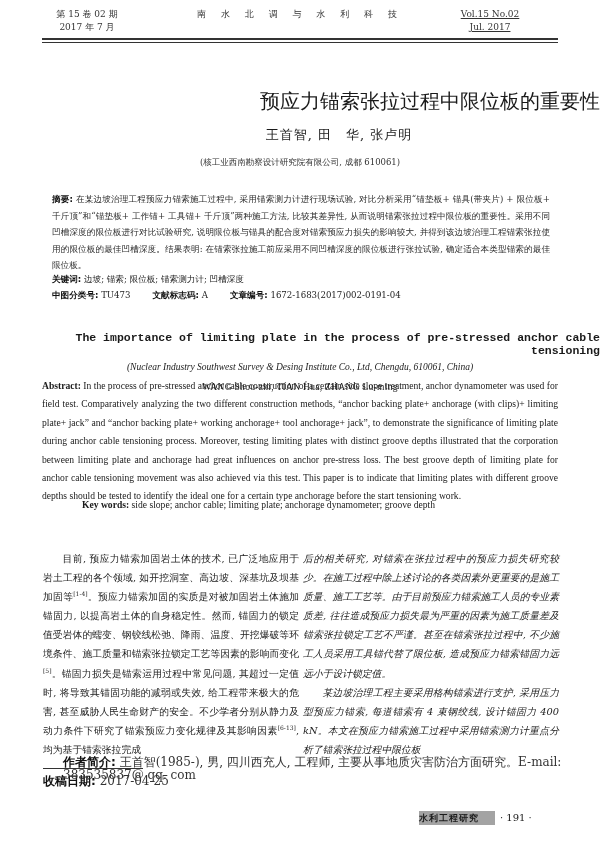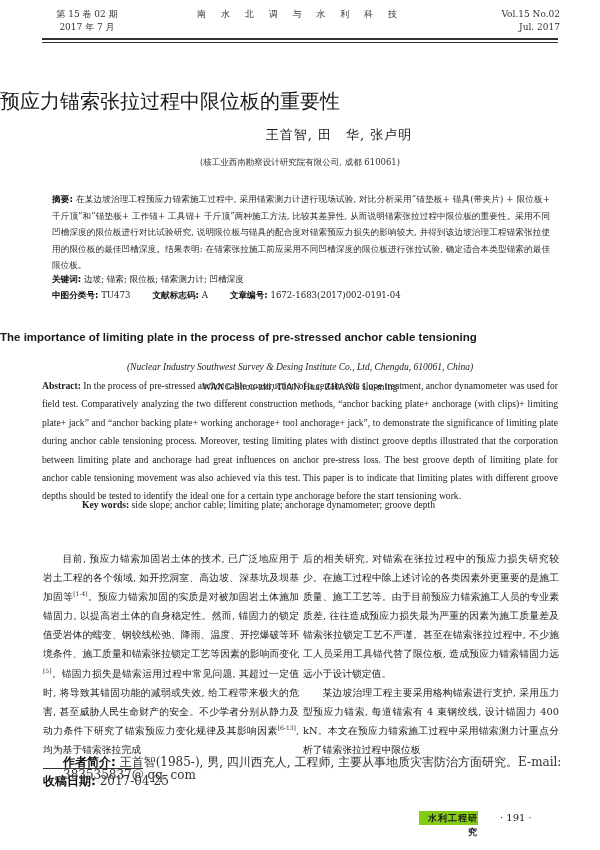--- a/index.html
+++ b/index.html
@@ -3,49 +3,49 @@
 <meta charset="utf-8">
 <style>
   html, body { margin:0; padding:0; background:#fff; }
   body { width:600px; height:850px; position:relative; overflow:hidden; color:#1a1a1a; font-family:"DejaVu Serif", serif; }
   .abs { position:absolute; }
   .hdr { font-size:9px; line-height:13px; color:#333; }
   .hdr-l { left:52px; top:8px; text-align:center; width:70px; }
   .hdr-c { left:150px; top:8px; width:300px; text-align:center; }
   .hdr-c .cn { letter-spacing:6px; }
   .hdr-c .en { font-size:7.5px; }
-  .hdr-r { left:480px; top:8px; width:80px; text-align:right; }
+  .hdr-r { left:450px; top:8px; width:80px; text-align:center;text-decoration:underline; }
   .rule1 { left:42px; top:38px; width:516px; height:0; border-top:2px solid #333; }
   .rule2 { left:42px; top:42px; width:516px; height:0; border-top:1px solid #333; }
-  .title { left:0; width:600px; top:88px; text-align:left; font-family:"DejaVu Sans", sans-serif; font-size:20px; line-height:26px; }
+  .title { left:0; width:600px; top:88px; text-align:right; font-family:"DejaVu Sans", sans-serif; font-size:20px; line-height:26px; }
   .authors { left:0; width:600px; top:126px; text-align:center; font-size:13px; letter-spacing:1px;padding-left:39px; }
   .affil { left:0; width:600px; top:157px; text-align:center; font-size:8.5px; color:#333; }
   .abs-cn { left:52px; top:191px; width:498px; font-size:8.6px; line-height:16.5px; text-align:justify; color:#2a2a2a; }
   .abs-cn b, .kw b, .cls b { font-family:"DejaVu Sans", sans-serif; font-weight:bold; color:#111; }
   .kw { left:52px; top:271px; width:498px; font-size:8.6px; line-height:16px; }
   .cls { left:52px; top:287px; width:498px; font-size:8.6px; line-height:16px; white-space:nowrap; }
   .cls span.gap { display:inline-block; width:22px; }
-  .en-title { left:0; width:600px; top:331px; text-align:left; font-family:Liberation Sans, sans-serif; font-weight:bold; font-size:11.5px; }
+  .en-title { left:0; width:600px; top:331px; text-align:right; font-family:Liberation Mono, monospace; font-weight:bold; font-size:11.5px; }
   .en-auth { left:0; width:600px; top:346px; text-align:center; font-family:"Liberation Serif", serif; font-size:9.5px; letter-spacing:0.3px;margin-top:36px; }
   .en-affil { left:0; width:600px; top:362px; text-align:center; font-family:"Liberation Serif", serif; font-style:italic; font-size:9.5px; }
   .en-abs { left:42px; top:377px; width:516px; font-family:"Liberation Serif", serif; font-size:9.6px; line-height:18.4px; text-align:justify; }
   .en-abs b, .en-kw b { font-weight:bold; }
   .en-kw { left:42px; top:497px; width:516px; font-family:"Liberation Serif", serif; font-size:9.6px; line-height:16px;margin-left:40px; }
   .col { top:549px; width:256px; font-size:9.8px; line-height:19.1px; text-align:justify; color:#222; }
   .col-l { left:43px; }
-  .col-r { left:303px; }
+  .col-r { left:303px;font-style:italic; }
   .col p { margin:0; text-indent:2em; }
   .col p.cont { text-indent:0; }
   sup { font-size:6px; line-height:0; }
   .fn-rule { left:43px; top:768px; width:100px; border-top:1px solid #333; }
   .fn { left:43px; width:516px; font-size:12px; line-height:13px; color:#333; }
   .fn b { font-family:"DejaVu Sans", sans-serif; font-weight:bold; color:#111; }
   .fn1 { top:775px; }
   .fn2 { top:756px;margin-left:20px; }
-  .badge { left:419px; top:811px; width:59px; height:14px; background:#84cc16; font-family:"DejaVu Sans", sans-serif; font-weight:bold; font-size:9px; line-height:14px; text-align:right; letter-spacing:1px; }
+  .badge { left:419px; top:811px; width:76px; height:14px; background:#a3a3a3; font-family:"DejaVu Sans", sans-serif; font-weight:bold; font-size:9px; line-height:14px; text-align:left; letter-spacing:1px; }
   .pageno { left:500px; top:811px; font-size:10px; line-height:14px; }
 </style>
 </head>
 <body>
 
 <div class="abs hdr hdr-l">
   <div>第 15 卷  02 期</div>
   <div>2017 年 7 月</div>
 </div>
 <div class="abs hdr hdr-c">

